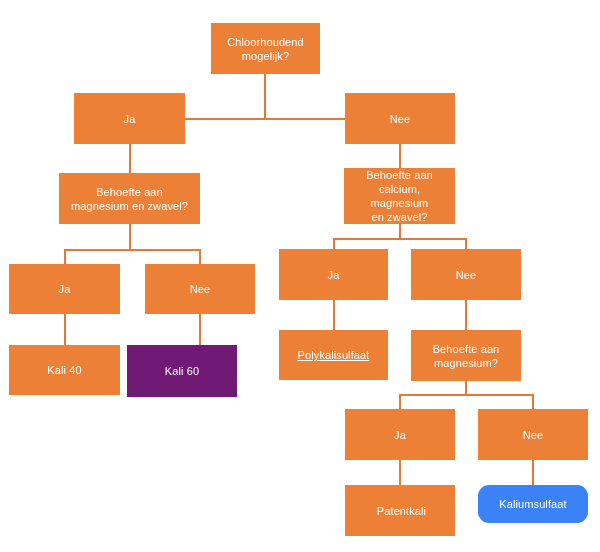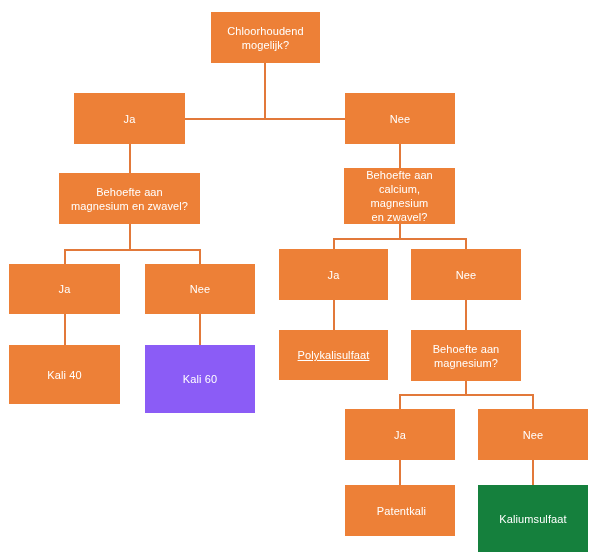--- a/index.html
+++ b/index.html
@@ -67,21 +67,21 @@
       <div class="conn v" style="background: rgb(226, 121, 58); left: 333px; top: 300px; height: 31px;"></div>
       <div class="conn v" style="background: rgb(226, 121, 58); left: 465px; top: 300px; height: 31px;"></div>
       <div class="conn v" style="background: rgb(226, 121, 58); left: 465px; top: 381px; height: 14px;"></div>
       <div class="conn h" style="background: rgb(226, 121, 58); left: 399px; top: 394px; width: 134px;"></div>
       <div class="conn v" style="background: rgb(226, 121, 58); left: 399px; top: 394px; height: 16px;"></div>
       <div class="conn v" style="background: rgb(226, 121, 58); left: 532px; top: 394px; height: 16px;"></div>
       <div class="conn v" style="background: rgb(226, 121, 58); left: 399px; top: 460px; height: 26px;"></div>
       <div class="conn v" style="background: rgb(226, 121, 58); left: 532px; top: 460px; height: 26px;"></div>
     </div>
   <div id="node-layer">
-      <div class="node node-question" style="left: 211px; top: 12px; width: 109px; height: 51px; background: rgb(237, 128, 55); color: rgb(255, 255, 255);">
+      <div class="node node-question" style="left: 211px; top: 23px; width: 109px; height: 51px; background: rgb(237, 128, 55); color: rgb(255, 255, 255);">
         <span class="node-label">Chloorhoudend
 mogelijk?</span>
       </div>
       <div class="node node-answer" style="left: 74px; top: 93px; width: 111px; height: 51px; background: rgb(237, 128, 55); color: rgb(255, 255, 255);">
         <span class="node-label">Ja</span>
       </div>
       <div class="node node-answer" style="left: 345px; top: 93px; width: 110px; height: 51px; background: rgb(237, 128, 55); color: rgb(255, 255, 255);">
         <span class="node-label">Nee</span>
       </div>
       <div class="node node-question" style="left: 59px; top: 173px; width: 141px; height: 51px; background: rgb(237, 128, 55); color: rgb(255, 255, 255);">
@@ -92,24 +92,24 @@
         <span class="node-label">Behoefte aan
 calcium, magnesium
 en zwavel?</span>
       </div>
       <div class="node node-answer" style="left: 9px; top: 264px; width: 111px; height: 50px; background: rgb(237, 128, 55); color: rgb(255, 255, 255);">
         <span class="node-label">Ja</span>
       </div>
       <div class="node node-answer" style="left: 145px; top: 264px; width: 110px; height: 50px; background: rgb(237, 128, 55); color: rgb(255, 255, 255);">
         <span class="node-label">Nee</span>
       </div>
-      <div class="node node-result" style="left: 9px; top: 345px; width: 111px; height: 59px; background: rgb(237, 128, 55); color: rgb(255, 255, 255);">
+      <div class="node node-result" style="left: 9px; top: 345px; width: 111px; height: 50px; background: rgb(237, 128, 55); color: rgb(255, 255, 255);">
         <span class="node-label">Kali 40</span>
       </div>
-      <div class="node node-result" style="left: 145px; top: 345px; width: 110px; height: 68px; background: #8b5cf6; color: rgb(255, 255, 255);">
+      <div class="node node-result" style="left: 127px; top: 345px; width: 110px; height: 52px; background: #701a75; color: rgb(255, 255, 255);">
         <span class="node-label">Kali 60</span>
       </div>
       <div class="node node-answer" style="left: 279px; top: 249px; width: 109px; height: 51px; background: rgb(237, 128, 55); color: rgb(255, 255, 255);">
         <span class="node-label">Ja</span>
       </div>
       <div class="node node-answer" style="left: 411px; top: 249px; width: 110px; height: 51px; background: rgb(237, 128, 55); color: rgb(255, 255, 255);">
         <span class="node-label">Nee</span>
       </div>
       <div class="node node-result" style="left: 279px; top: 330px; width: 109px; height: 50px; background: rgb(237, 128, 55); color: rgb(255, 255, 255); text-decoration: underline;">
         <span class="node-label">Polykalisulfaat</span>
@@ -120,17 +120,17 @@
       </div>
       <div class="node node-answer" style="left: 345px; top: 409px; width: 110px; height: 51px; background: rgb(237, 128, 55); color: rgb(255, 255, 255);">
         <span class="node-label">Ja</span>
       </div>
       <div class="node node-answer" style="left: 478px; top: 409px; width: 110px; height: 51px; background: rgb(237, 128, 55); color: rgb(255, 255, 255);">
         <span class="node-label">Nee</span>
       </div>
       <div class="node node-result" style="left: 345px; top: 485px; width: 110px; height: 51px; background: rgb(237, 128, 55); color: rgb(255, 255, 255); padding-left: 8px;">
         <span class="node-label">Patentkali</span>
       </div>
-      <div class="node node-result" style="left: 478px; top: 485px; width: 110px; height: 68px; background: #15803d; color: rgb(255, 255, 255);">
+      <div class="node node-result" style="left: 478px; top: 485px; width: 110px; height: 38px; background: #3b82f6; color: rgb(255, 255, 255); border-radius: 11px;">
         <span class="node-label">Kaliumsulfaat</span>
       </div>
     </div>
 </div>
 
 </body></html>

